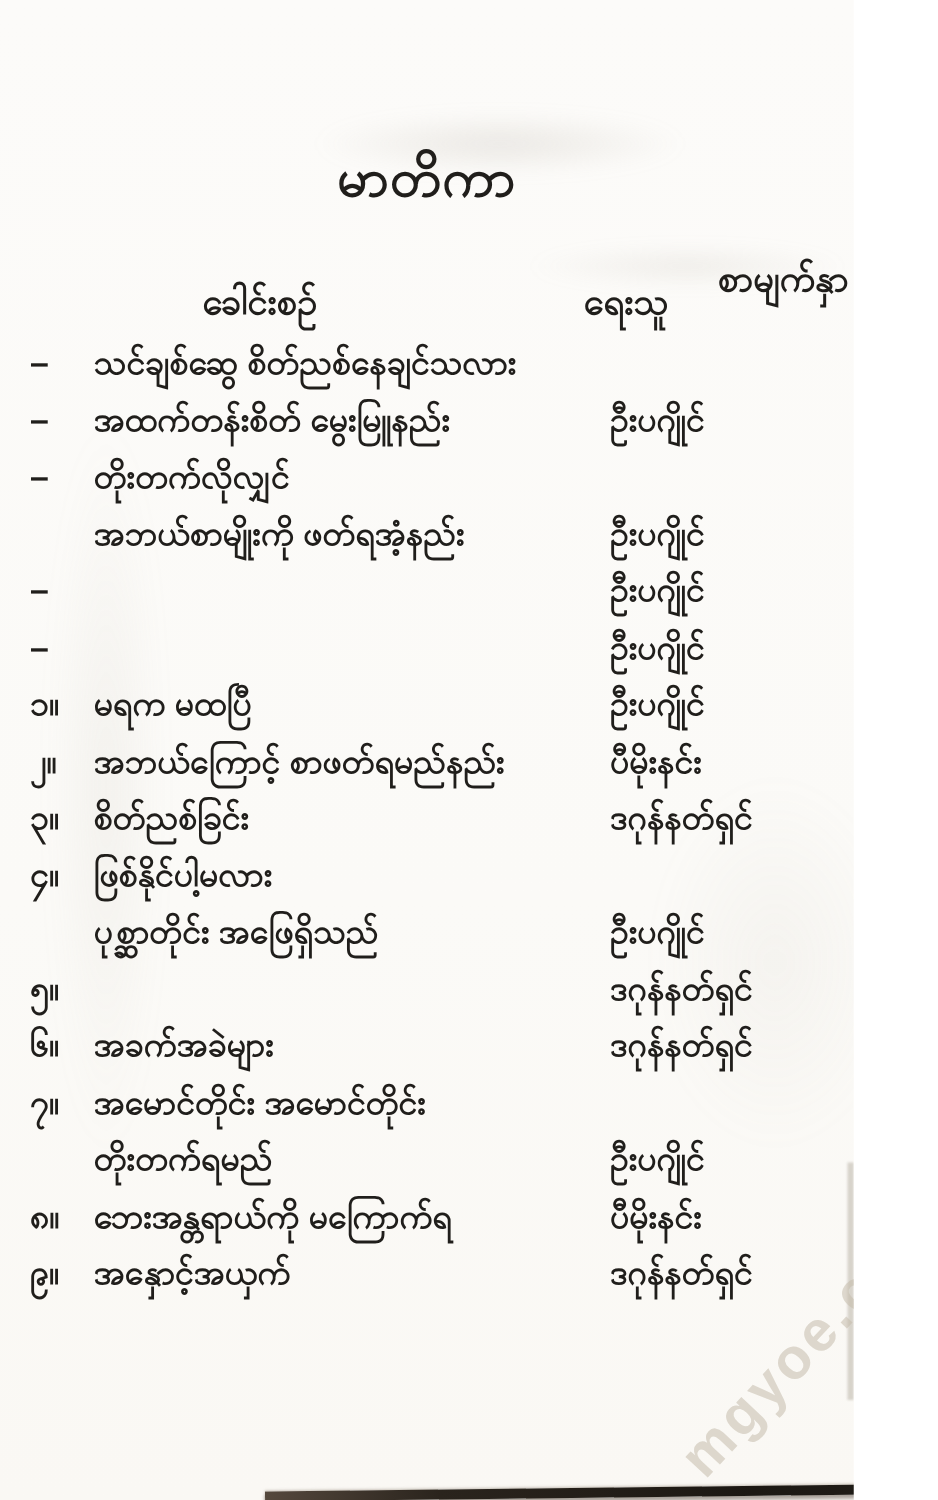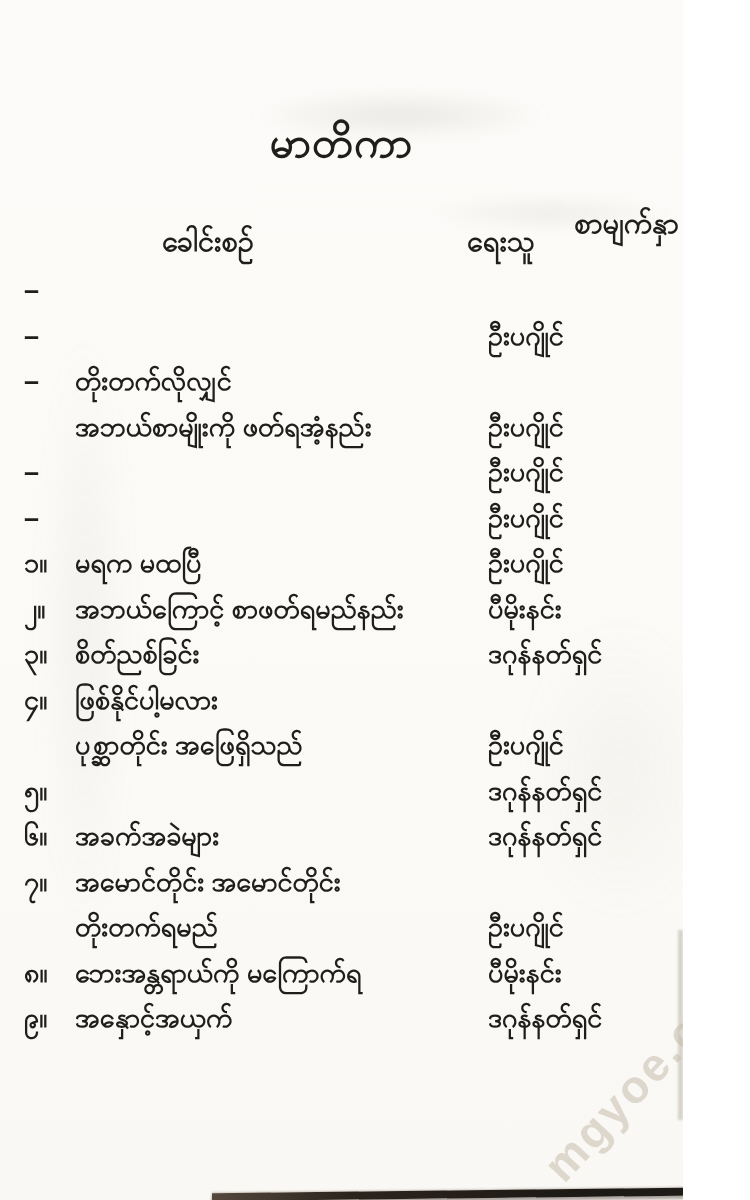--- a/index.html
+++ b/index.html
@@ -80,26 +80,28 @@
 
   <div class="col-headers">
     <span class="h-title">ခေါင်းစဉ်</span>
     <span class="h-author">ရေးသူ</span>
     <span class="h-page">စာမျက်နှာ</span>
   </div>
 
   <div class="toc" id="toc">
   <div class="row">
     <span class="marker">–</span>
+    <span class="rtitle">သင်ချစ်ဆွေ စိတ်ညစ်နေချင်သလား</span>
     <span class="rauthor"></span>
     <span class="rpage">၁</span>
   </div>
 
   <div class="row">
     <span class="marker">–</span>
+    <span class="rtitle">အထက်တန်းစိတ် မွေးမြူနည်း</span>
     <span class="rauthor">ဦးပဂျိုင်</span>
     <span class="rpage">၂</span>
   </div>
 
   <div class="row">
     <span class="marker">–</span>
     <span class="rtitle">တိုးတက်လိုလျှင်</span>
     <span class="rauthor"></span>
     <span class="rpage"></span>
   </div>

